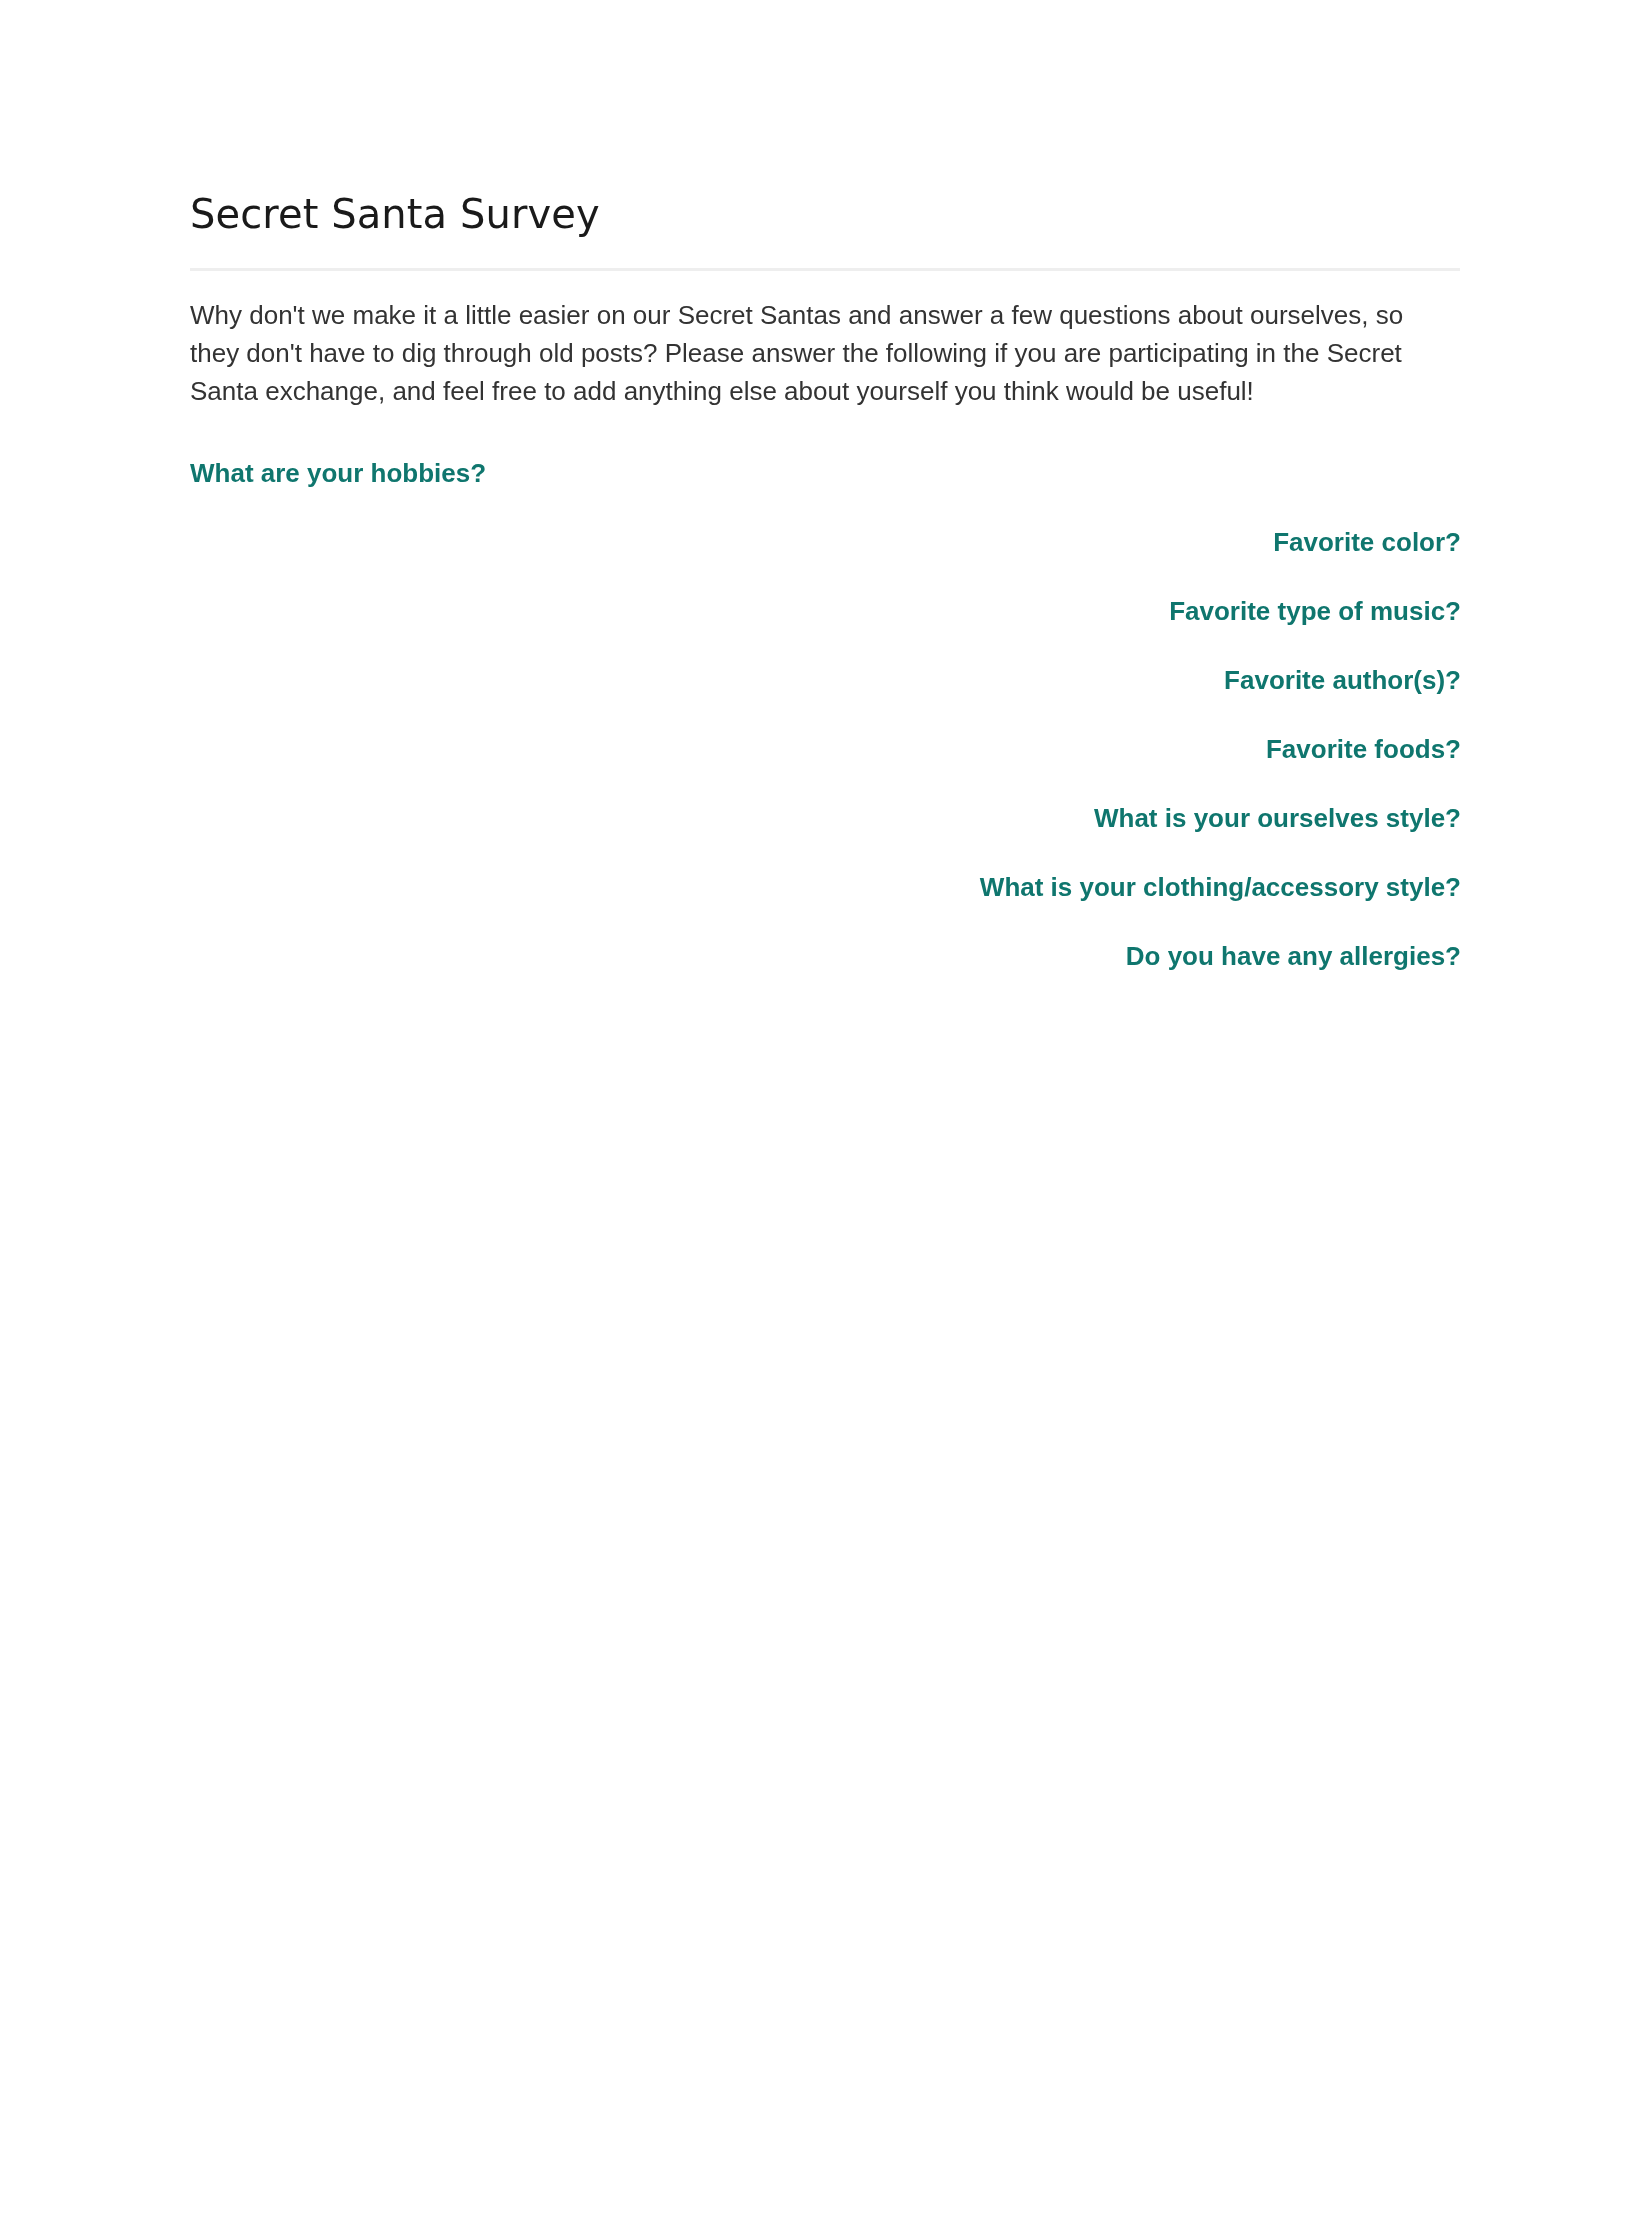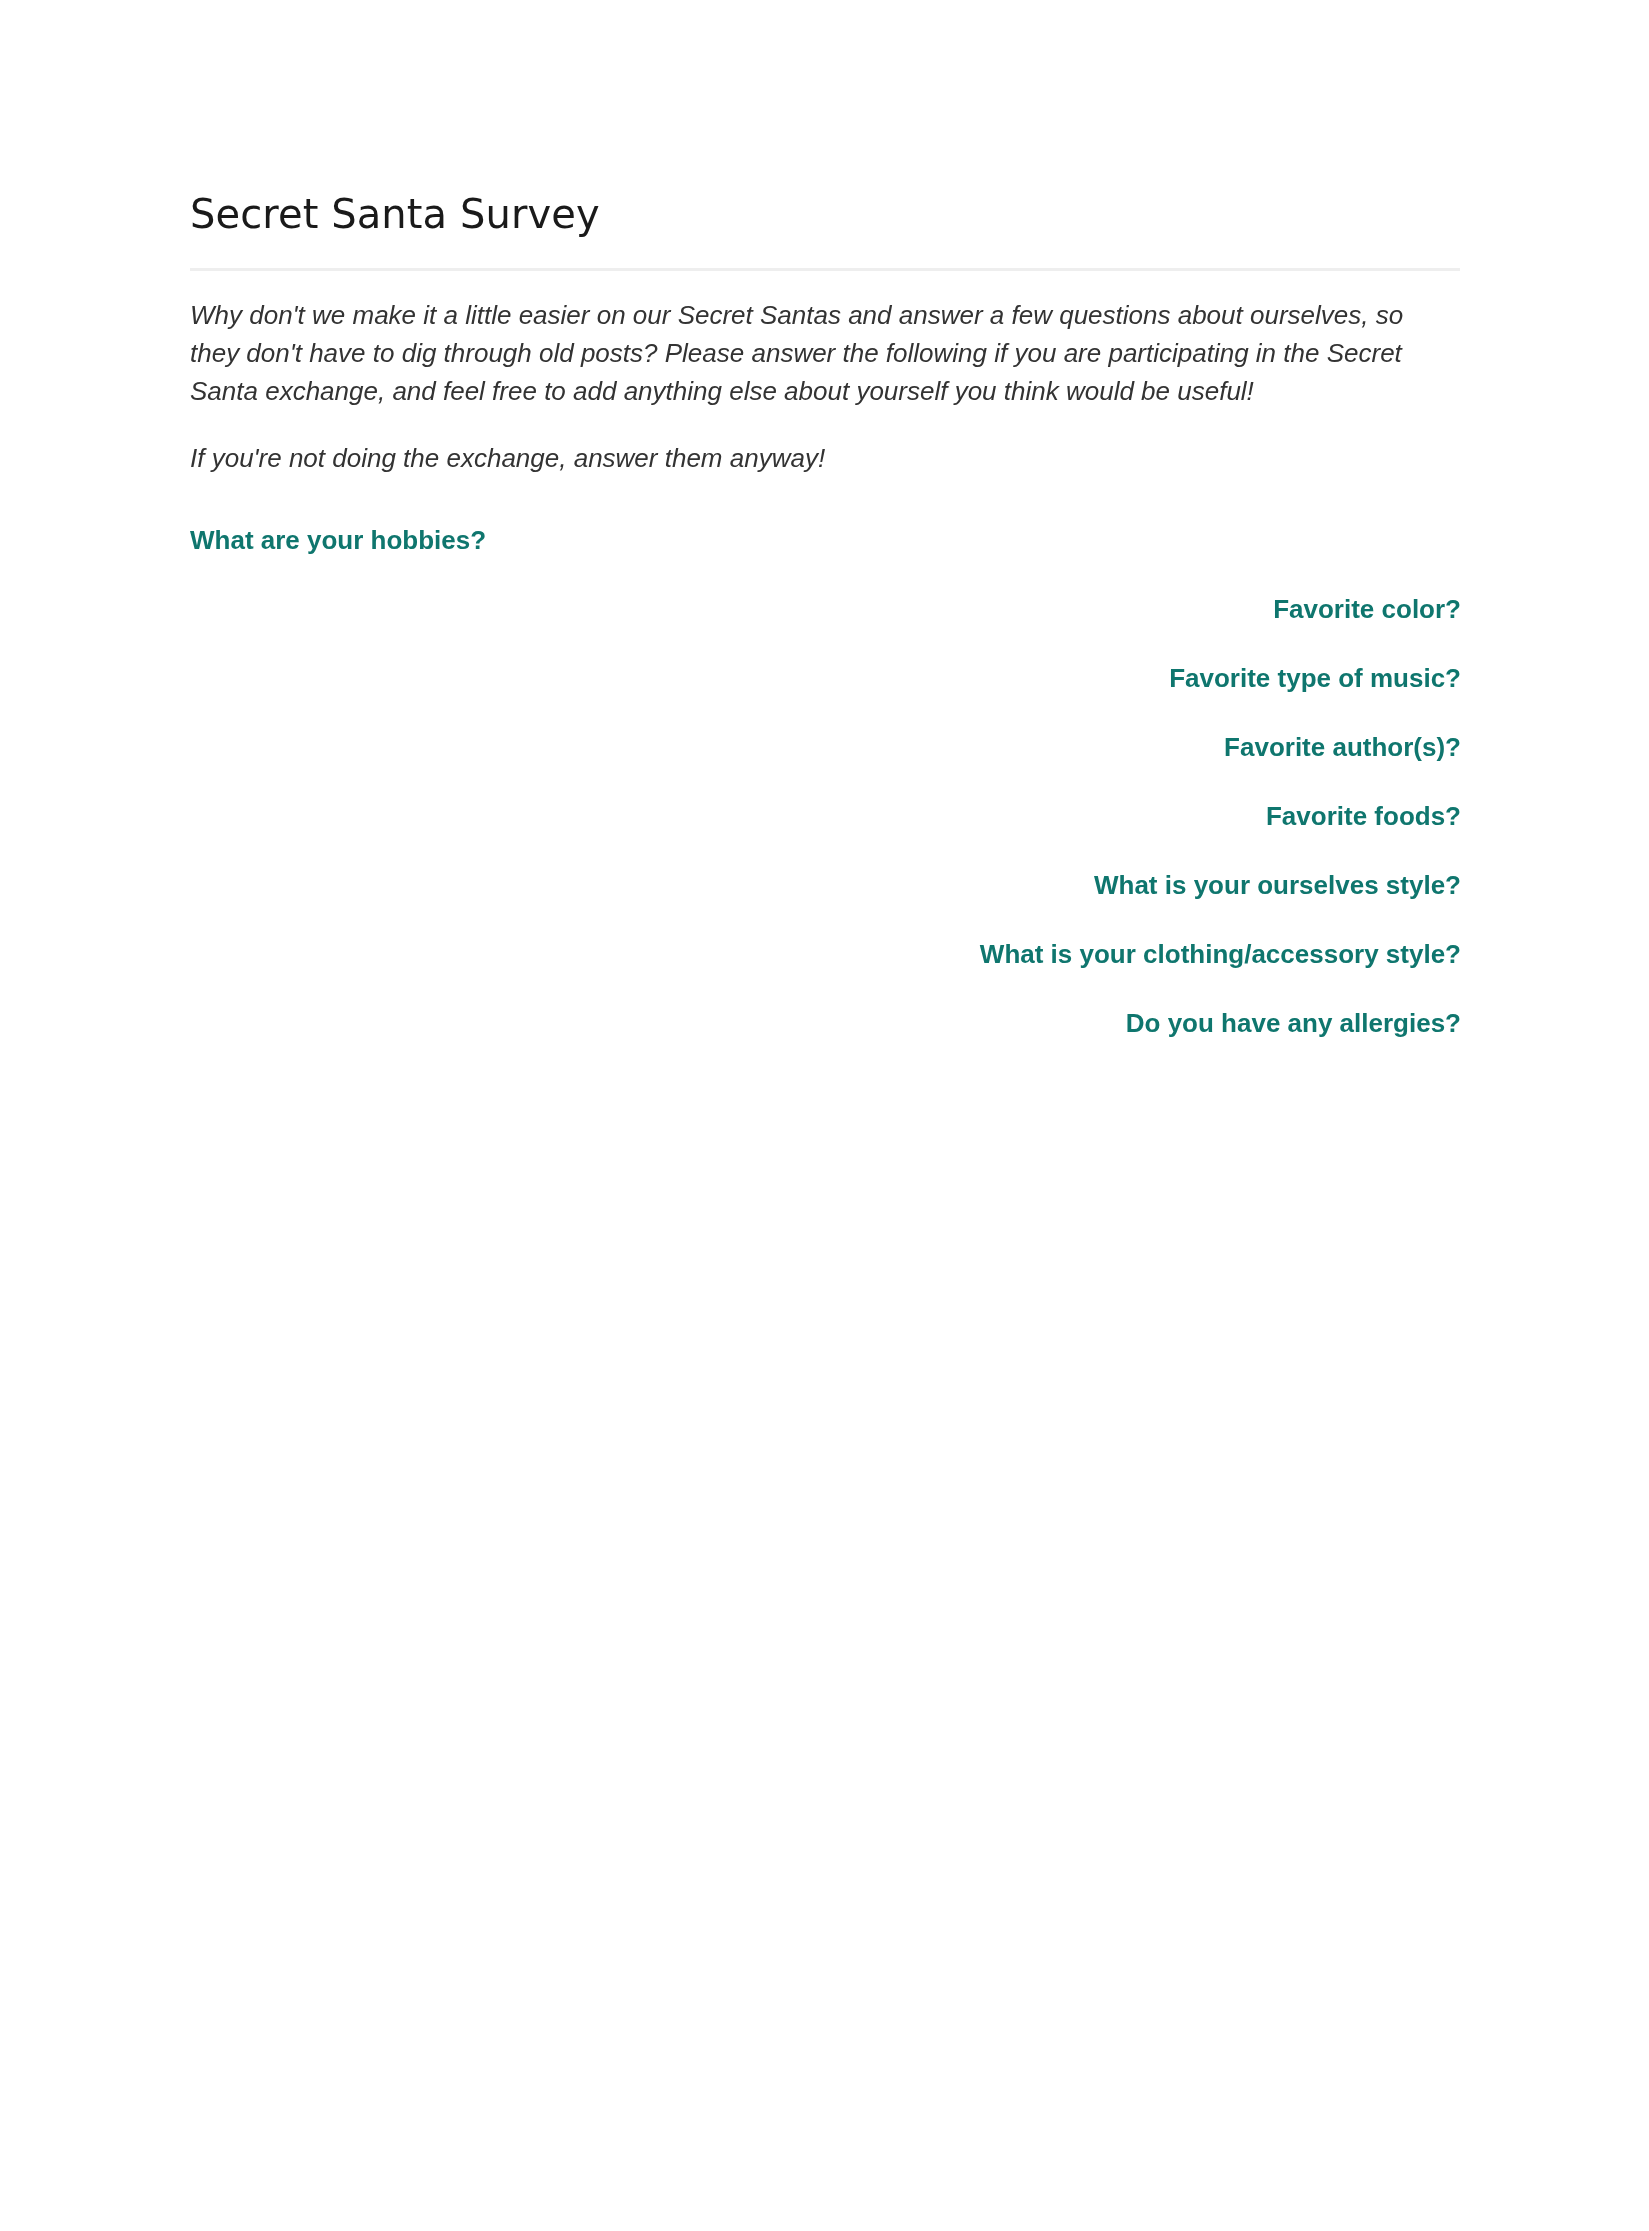--- a/index.html
+++ b/index.html
@@ -50,21 +50,20 @@
     height: 2.9px;
     background: #eeeeee;
     border: 0;
     margin: 27px 0 0 0;
     padding: 0;
   }
 
   
   .body-block {
     margin-top: 25px;
-    font-style: italic;
   }
 
   .para {
     font-family: "Liberation Sans", sans-serif;
     font-size: 26px;
     font-weight: 400;
     line-height: 38px;
     color: #333333;
     margin: 0;
     max-width: 1228px;
@@ -102,21 +101,20 @@
 
 <div class="page">
   <div class="content">
 
     <h1 class="doc-title">Secret Santa Survey</h1>
 
     <div class="title-rule"></div>
 
     <div class="body-block">
       <p class="para">Why don't we make it a little easier on our Secret Santas and answer a few questions about ourselves, so they don't have to dig through old posts? Please answer the following if you are participating in the Secret Santa exchange, and feel free to add anything else about yourself you think would be useful!</p>
-      <p class="para">If you're not doing the exchange, answer them anyway!</p>
     </div>
 
     <ul class="questions">
       <li class="question">What are your hobbies?</li>
       <li class="question">Favorite color?</li>
       <li class="question">Favorite type of music?</li>
       <li class="question">Favorite author(s)?</li>
       <li class="question">Favorite foods?</li>
       <li class="question">What is your ourselves style?</li>
       <li class="question">What is your clothing/accessory style?</li>

